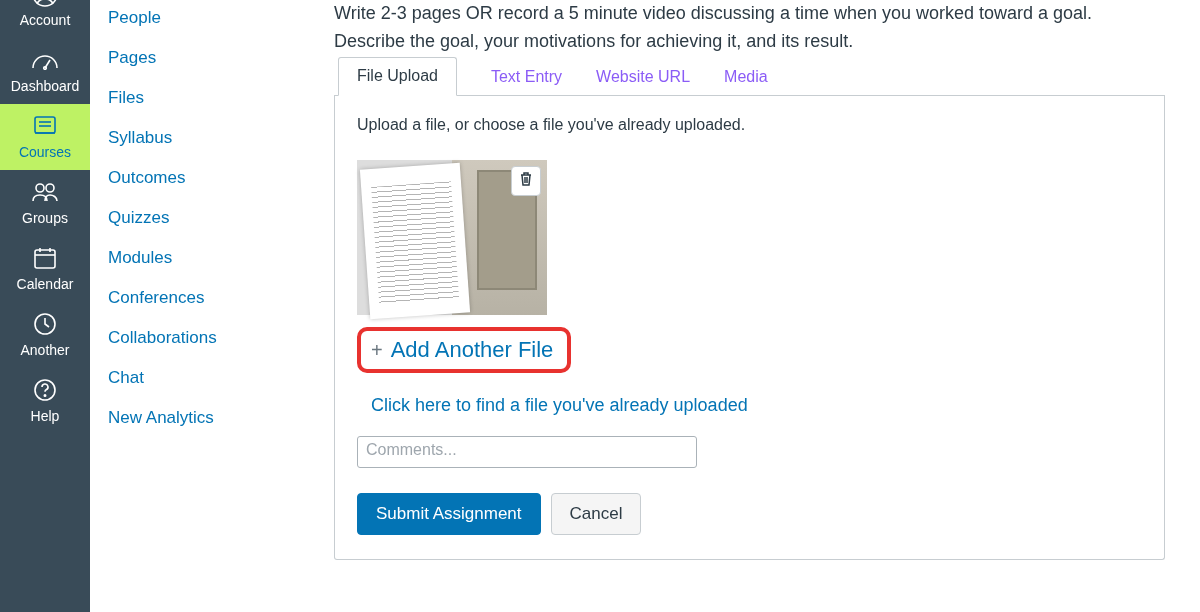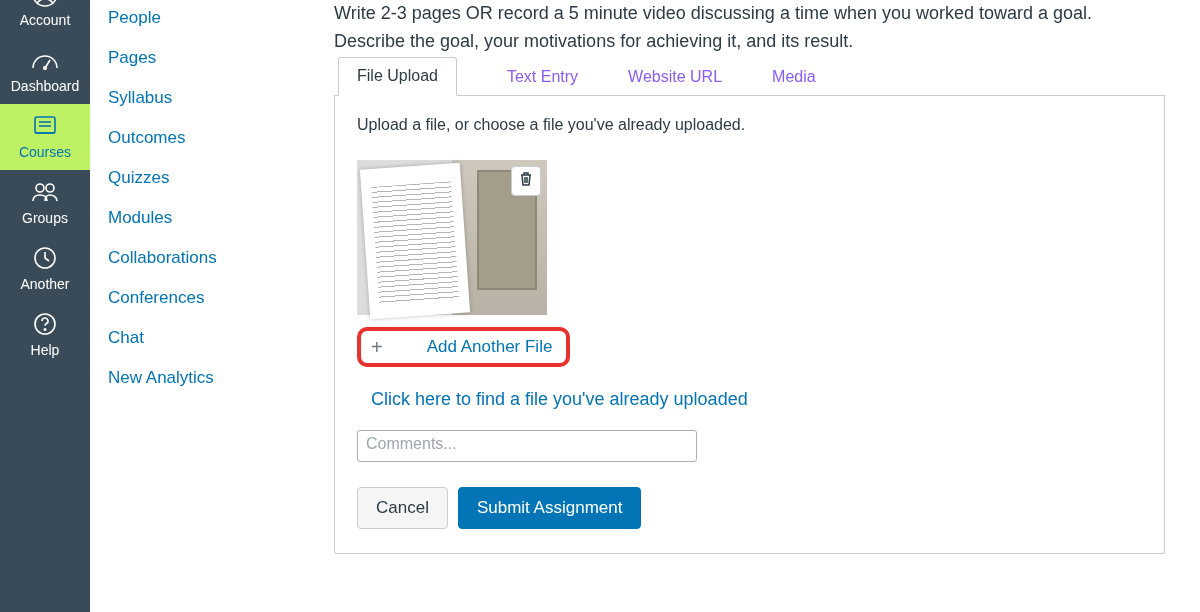--- a/index.html
+++ b/index.html
@@ -81,21 +81,21 @@
     line-height: 1.55;
     color: #2d3b45;
   }
 
   
   .tabs {
     border-bottom: 1px solid #c7cdd1;
     height: 40px;
     display: flex;
     align-items: flex-end;
-    gap: 50px;
+    gap: 34px;
     padding-left: 4px;
   }
   .tab {
     font-size: 16px;
     color: #8b5cf6;
     padding: 10px 0 10px 0;
     cursor: pointer;
     position: relative;
     top: 1px;
   }
@@ -177,22 +177,21 @@
     margin-bottom: 18px;
     cursor: pointer;
   }
   .add-another-wrap .plus {
     color: #6b7780;
     font-size: 20px;
     line-height: 1;
   }
   .add-another-wrap .txt {
     color: #0374b5;
-    font-size: 17px;
-    margin-left: 36px;
+    font-size: 22px;
   }
 
   .find-existing {
     color: #0374b5;
     font-size: 18px;
     margin: 4px 0 20px 14px;
     cursor: pointer;
   }
 
   .comments-box {
@@ -270,20 +269,39 @@
           <circle cx="19" cy="7" r="4"></circle>
           <path d="M2 20c0-4 3-6 7-6s7 2 7 6"></path>
           <path d="M14 20c0-4 2-6 5-6s7 2 7 6"></path>
         </svg>
     </span>
     <span class="label">Groups</span>
   </div>
   <div class="gnav-item">
     <span class="icon">
       <svg width="24" height="24" viewBox="0 0 24 24" stroke-width="1.6">
+          <rect x="2" y="4" width="20" height="18" rx="2"></rect>
+          <line x1="2" y1="9" x2="22" y2="9"></line>
+          <line x1="7" y1="2" x2="7" y2="6"></line>
+          <line x1="17" y1="2" x2="17" y2="6"></line>
+          <line x1="6" y1="13" x2="6" y2="13"></line>
+          <line x1="10" y1="13" x2="10" y2="13"></line>
+          <line x1="14" y1="13" x2="14" y2="13"></line>
+          <line x1="18" y1="13" x2="18" y2="13"></line>
+          <line x1="6" y1="17" x2="6" y2="17"></line>
+          <line x1="10" y1="17" x2="10" y2="17"></line>
+          <line x1="14" y1="17" x2="14" y2="17"></line>
+          <line x1="18" y1="17" x2="18" y2="17"></line>
+        </svg>
+    </span>
+    <span class="label">Calendar</span>
+  </div>
+  <div class="gnav-item">
+    <span class="icon">
+      <svg width="24" height="24" viewBox="0 0 24 24" stroke-width="1.6">
           <circle cx="12" cy="12" r="10"></circle>
           <path d="M12 6v6l4 3"></path>
         </svg>
     </span>
     <span class="label">Another</span>
   </div>
   <div class="gnav-item">
     <span class="icon">
       <svg width="24" height="24" viewBox="0 0 24 24" stroke-width="1.6">
           <circle cx="12" cy="12" r="10"></circle>
@@ -291,26 +309,27 @@
           <circle cx="12" cy="17.5" r="0.7" fill="#fff"></circle>
         </svg>
     </span>
     <span class="label">Help</span>
   </div>
 </nav>
 
 <nav class="course-nav">
   <a class="cut-top">People</a>
   <a>Pages</a>
+  <a>Files</a>
   <a>Syllabus</a>
   <a>Outcomes</a>
   <a>Quizzes</a>
   <a>Modules</a>
+  <a>Conferences</a>
   <a>Collaborations</a>
-  <a>Conferences</a>
   <a>Chat</a>
   <a>New Analytics</a>
 </nav>
 
 <main class="main">
   <p class="instructions">Write 2-3 pages OR record a 5 minute video discussing a time when you worked toward a goal. Describe the goal, your motivations for achieving it, and its result.</p>
 
   <div class="tabs">
     <div class="tab active">File Upload</div>
     <div class="tab">Text Entry</div>
@@ -341,17 +360,17 @@
     <div class="add-another-wrap">
       <span class="plus">+</span>
       <span class="txt">Add Another File</span>
     </div>
 
     <div class="find-existing">Click here to find a file you've already uploaded</div>
 
     <textarea class="comments-box" placeholder="Comments..." style=""></textarea>
 
     <div class="btn-row">
+      <button class="btn btn-primary">Submit Assignment</button>
       <button class="btn btn-cancel">Cancel</button>
-      <button class="btn btn-primary">Submit Assignment</button>
     </div>
   </div>
 </main>
 
 </body></html>

